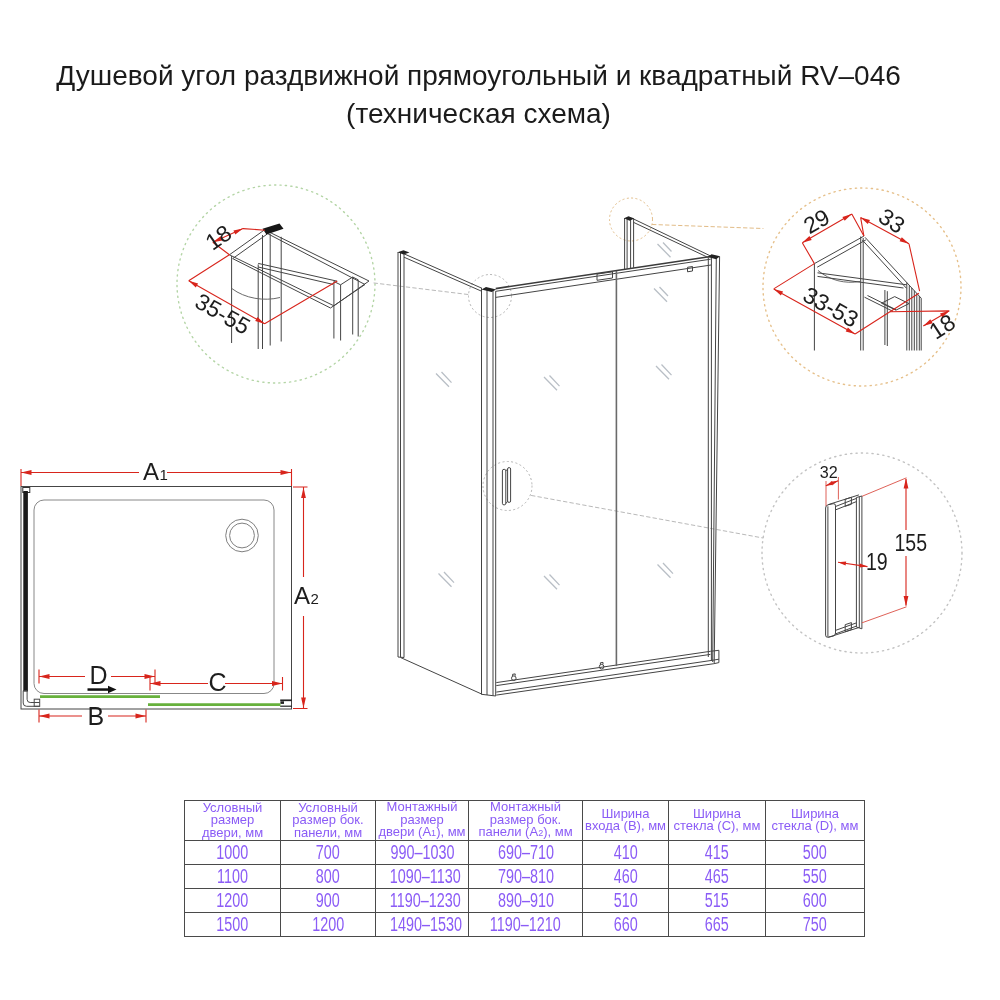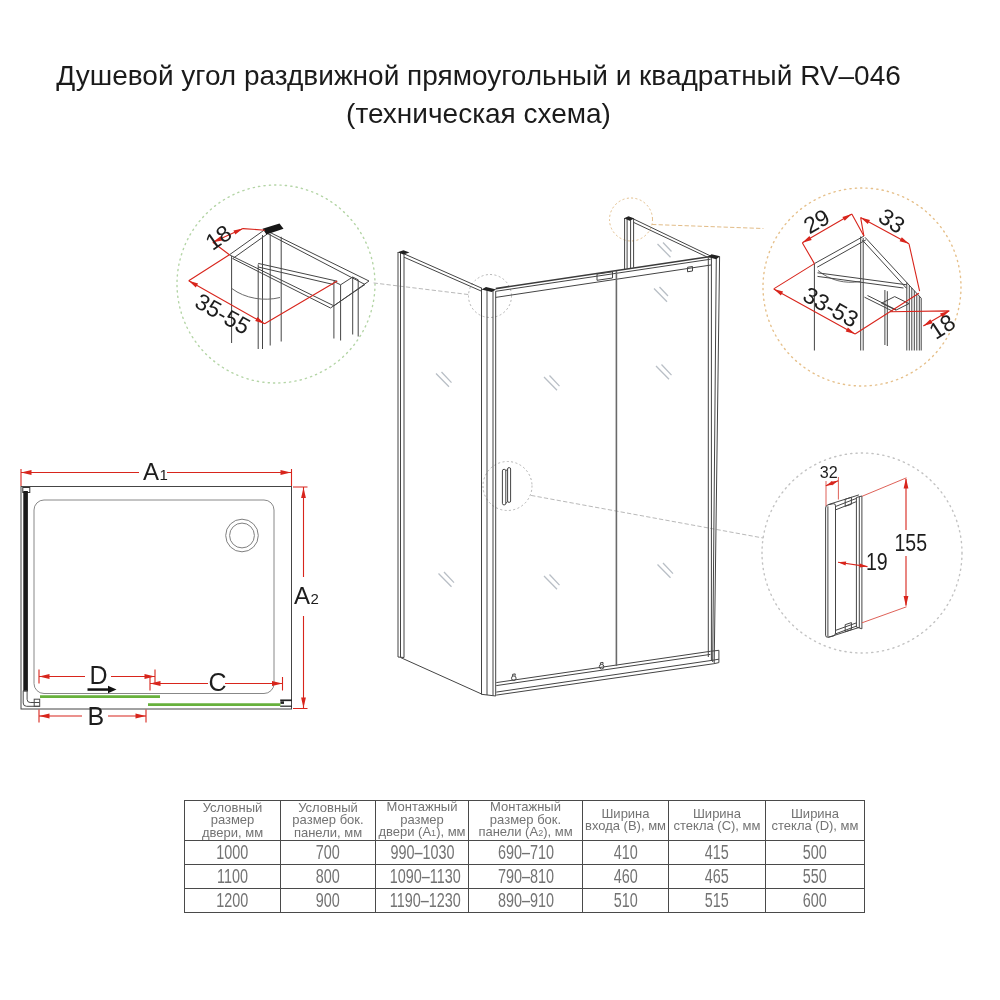--- a/index.html
+++ b/index.html
@@ -1,19 +1,19 @@
 <!DOCTYPE html>
 <html><head>
 <meta charset="utf-8">
 <style>
 html,body{margin:0;padding:0;background:#ffffff;}
 body{width:1000px;height:1000px;overflow:hidden;font-family:"Liberation Sans",sans-serif;}
 #page{position:relative;width:1000px;height:1000px;background:#fff;}
 .title{position:absolute;left:0;top:17px;width:957px;text-align:center;font-size:28px;line-height:38px;color:#1b1b1b;margin-top:40px;}
-#tbl{position:absolute;left:184px;top:800px;border-collapse:collapse;table-layout:fixed;width:680px;color:#737373;}
+#tbl{position:absolute;left:184px;top:800px;border-collapse:collapse;table-layout:fixed;width:680px;color:#8b5cf6;}
 #tbl td{border:1px solid #4a4a4a;text-align:center;vertical-align:middle;padding:0;}
 #tbl .hd{font-size:13px;line-height:12.6px;height:38px;}
 #tbl .dt{height:23px;}
 #tbl .dt span{display:inline-block;font-size:20px;transform:scaleX(0.72);transform-origin:center;white-space:nowrap;}
 .sb{font-size:9px;}
 </style>
 </head>
 <body>
 <div id="page">
 <div class="title">Душевой угол раздвижной прямоугольный и квадратный RV–046<br>(техническая схема)</div>
@@ -217,15 +217,24 @@
         </tr>
 <tr class="dt">
           <td><span>1200</span></td>
           <td><span>900</span></td>
           <td><span>1190–1230</span></td>
           <td><span>890–910</span></td>
           <td><span>510</span></td>
           <td><span>515</span></td>
           <td><span>600</span></td>
         </tr>
+<tr class="dt">
+          <td><span>1500</span></td>
+          <td><span>1200</span></td>
+          <td><span>1490–1530</span></td>
+          <td><span>1190–1210</span></td>
+          <td><span>660</span></td>
+          <td><span>665</span></td>
+          <td><span>750</span></td>
+        </tr>
 </tbody>
     </table>
 </div>
 
 </body></html>

